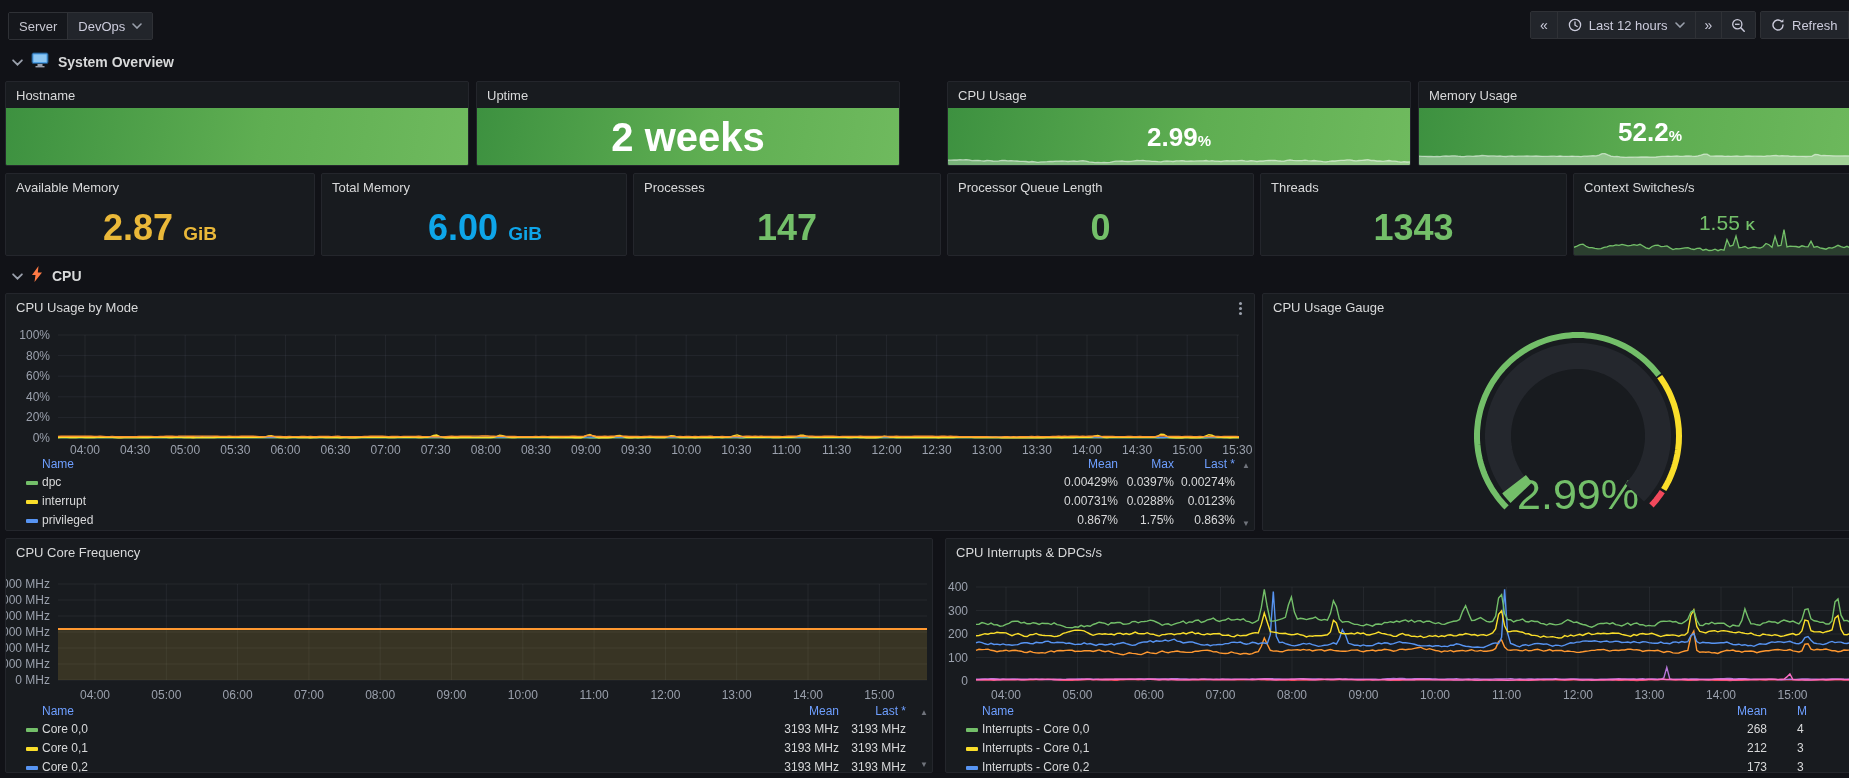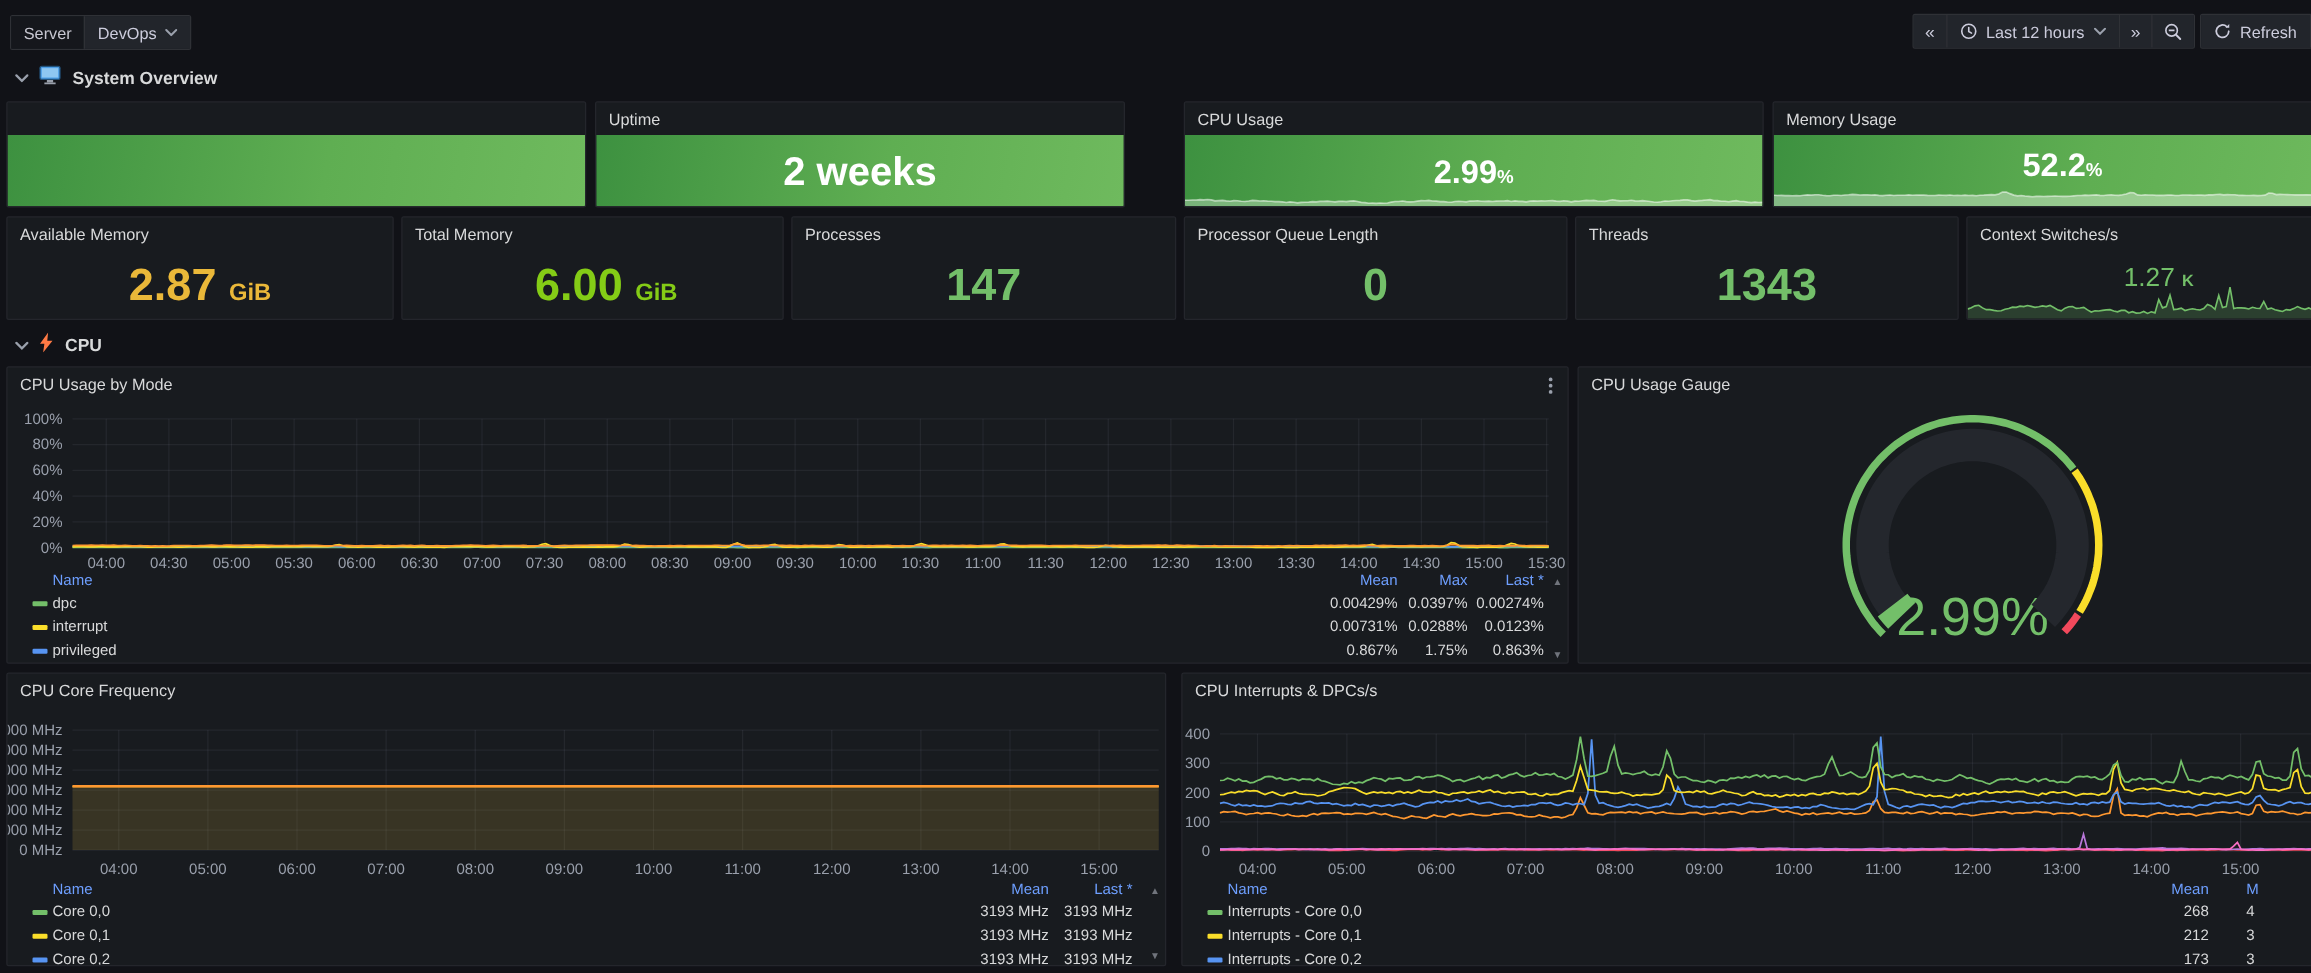--- a/index.html
+++ b/index.html
@@ -138,30 +138,33 @@
   </span>
   <span>
     <svg width="12" height="16" viewBox="0 0 12 16">
         <path d="M7.5 0L1 9h3.5L3.5 16 11 6.5H6.8z" fill="#ff7a45"></path>
       </svg>
   </span>
   <span>CPU</span>
 </div>
 
 <div class="panel" style="left:5px; top:81px; width:464px; height:85px;">
+  <div class="ph">
+      <span>Hostname</span>
+    </div>
   <div class="stat-body green"></div>
 </div>
 
 <div class="panel" style="left:476px; top:81px; width:424px; height:85px;">
   <div class="ph">
       <span>Uptime</span>
     </div>
   <div class="stat-body green">
     <div class="sv-wrap">
-        <div class="sv" style="font-size:32px;">2 weeks</div>
+        <div class="sv" style="font-size:40px;">2 weeks</div>
       </div>
   </div>
 </div>
 
 <div class="panel" style="left:947px; top:81px; width:464px; height:85px;">
   <div class="ph">
       <span>CPU Usage</span>
     </div>
   <div class="stat-body green">
     <svg class="spark" id="spark-cpu" width="462" height="8">
@@ -199,21 +202,21 @@
       </div>
   </div>
 </div>
 
 <div class="panel" style="left:321px; top:173px; width:306px; height:83px;">
   <div class="ph">
       <span>Total Memory</span>
     </div>
   <div class="stat-body">
     <div class="sv-wrap">
-        <div class="sv" style="font-size:36px; color:#84cc16;margin-left:22px;"><span>6.00</span> <span class="unit" style="font-size:19px;">GiB</span></div>
+        <div class="sv" style="font-size:36px; color:#0ea5e9;margin-left:22px;"><span>6.00</span> <span class="unit" style="font-size:19px;">GiB</span></div>
       </div>
   </div>
 </div>
 
 <div class="panel" style="left:633px; top:173px; width:308px; height:83px;">
   <div class="ph">
       <span>Processes</span>
     </div>
   <div class="stat-body">
     <div class="sv-wrap">
@@ -247,21 +250,21 @@
 <div class="panel" style="left:1573px; top:173px; width:308px; height:83px;">
   <div class="ph">
       <span>Context Switches/s</span>
     </div>
   <div class="stat-body">
     <svg class="spark" id="spark-ctx" width="306" height="32">
         <polygon points="0.0,24.3 3.0,23.2 6.0,21.7 9.0,21.2 12.0,23.3 15.0,24.7 18.0,24.7 21.0,25.3 24.0,25.8 27.0,25.6 30.0,24.4 33.0,23.8 36.0,22.7 39.0,22.9 42.0,21.9 45.0,22.3 48.0,21.4 51.0,22.1 54.0,22.9 57.0,22.4 60.0,21.7 63.0,22.3 66.0,21.3 69.0,23.0 72.0,24.8 75.0,25.7 78.0,23.5 81.0,22.4 84.0,22.2 87.0,23.7 90.0,23.4 93.0,22.9 96.0,24.9 99.0,26.6 102.0,25.6 105.0,25.8 108.0,25.3 111.0,24.9 114.0,24.7 117.0,25.8 120.0,26.5 123.0,25.3 126.0,25.2 129.0,27.2 132.0,26.3 135.0,27.5 138.0,27.4 141.0,26.2 144.0,27.7 147.0,26.4 150.0,27.3 153.0,16.7 156.0,23.3 159.0,22.2 162.0,13.1 165.0,24.7 168.0,24.3 171.0,23.5 174.0,25.4 177.0,24.6 180.0,24.0 183.0,24.6 186.0,25.0 189.0,23.8 192.0,20.5 195.0,21.7 198.0,24.4 201.0,13.4 204.0,23.0 207.0,22.3 210.0,6.7 213.0,23.9 216.0,23.2 219.0,23.3 222.0,23.5 225.0,24.2 228.0,22.8 231.0,23.6 234.0,23.8 237.0,18.2 240.0,24.3 243.0,23.5 246.0,24.8 249.0,25.5 252.0,26.2 255.0,24.7 258.0,25.1 261.0,23.9 264.0,22.3 267.0,23.6 270.0,24.5 273.0,23.3 276.0,24.8 279.0,23.7 282.0,15.6 285.0,26.6 288.0,25.7 291.0,27.5 294.0,27.3 297.0,27.4 300.0,26.8 303.0,25.6 306.0,26.8 306,32 0,32" fill="rgba(115,191,105,0.22)" stroke="none"></polygon>
         <polyline points="0.0,24.3 3.0,23.2 6.0,21.7 9.0,21.2 12.0,23.3 15.0,24.7 18.0,24.7 21.0,25.3 24.0,25.8 27.0,25.6 30.0,24.4 33.0,23.8 36.0,22.7 39.0,22.9 42.0,21.9 45.0,22.3 48.0,21.4 51.0,22.1 54.0,22.9 57.0,22.4 60.0,21.7 63.0,22.3 66.0,21.3 69.0,23.0 72.0,24.8 75.0,25.7 78.0,23.5 81.0,22.4 84.0,22.2 87.0,23.7 90.0,23.4 93.0,22.9 96.0,24.9 99.0,26.6 102.0,25.6 105.0,25.8 108.0,25.3 111.0,24.9 114.0,24.7 117.0,25.8 120.0,26.5 123.0,25.3 126.0,25.2 129.0,27.2 132.0,26.3 135.0,27.5 138.0,27.4 141.0,26.2 144.0,27.7 147.0,26.4 150.0,27.3 153.0,16.7 156.0,23.3 159.0,22.2 162.0,13.1 165.0,24.7 168.0,24.3 171.0,23.5 174.0,25.4 177.0,24.6 180.0,24.0 183.0,24.6 186.0,25.0 189.0,23.8 192.0,20.5 195.0,21.7 198.0,24.4 201.0,13.4 204.0,23.0 207.0,22.3 210.0,6.7 213.0,23.9 216.0,23.2 219.0,23.3 222.0,23.5 225.0,24.2 228.0,22.8 231.0,23.6 234.0,23.8 237.0,18.2 240.0,24.3 243.0,23.5 246.0,24.8 249.0,25.5 252.0,26.2 255.0,24.7 258.0,25.1 261.0,23.9 264.0,22.3 267.0,23.6 270.0,24.5 273.0,23.3 276.0,24.8 279.0,23.7 282.0,15.6 285.0,26.6 288.0,25.7 291.0,27.5 294.0,27.3 297.0,27.4 300.0,26.8 303.0,25.6 306.0,26.8" fill="none" stroke="#73bf69" stroke-width="1.3"></polyline>
       </svg>
     <div class="sv-wrap" style="align-items:flex-end; bottom:22px;">
-        <div class="sv" style="font-size:21px; color:#73bf69; font-weight:500;"><span>1.27</span> <span class="unit" style="font-size:13px;">K</span></div>
+        <div class="sv" style="font-size:21px; color:#73bf69; font-weight:500;"><span>1.55</span> <span class="unit" style="font-size:13px;">K</span></div>
       </div>
   </div>
 </div>
 
 <div class="panel" style="left:5px; top:293px; width:1250px; height:238px;" id="pn-mode">
   <div class="ph">
       <span>CPU Usage by Mode</span>
     </div>
   <div class="kebab" style="right:6px; top:4px;">
       <i></i>

